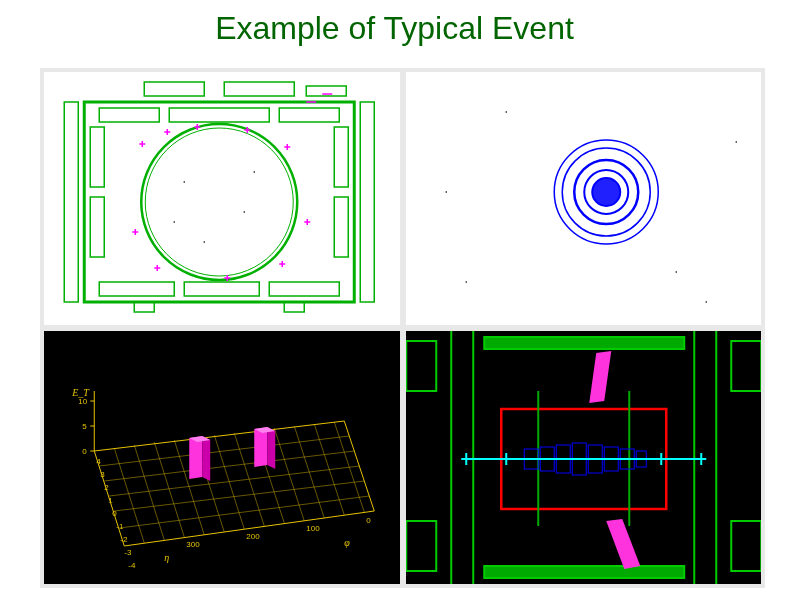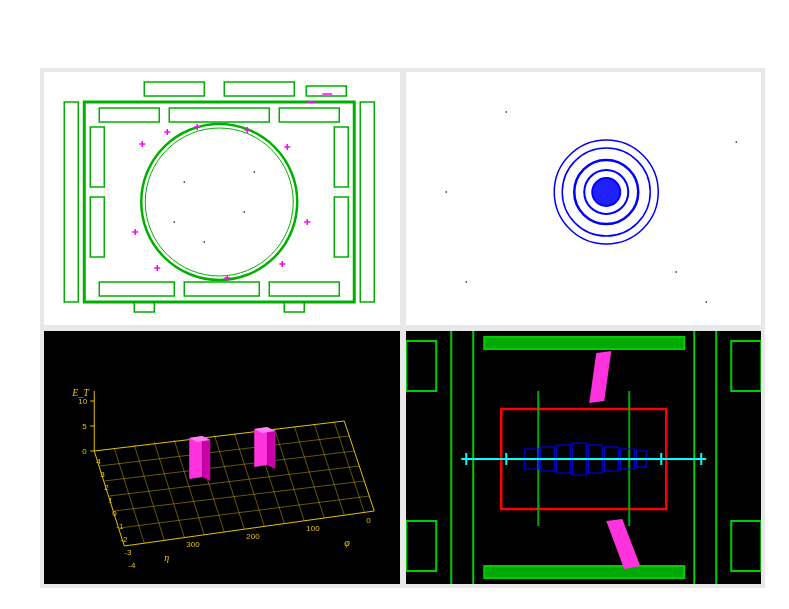--- a/index.html
+++ b/index.html
@@ -54,20 +54,21 @@
   .tick {
     font-family: Arial, sans-serif;
     fill: #e6c200;
     font-size: 8px;
   }
 </style>
 </head>
 <body>
 
 <div class="slide">
+  <div class="title">Example of Typical Event</div>
 
   <div class="grid">
 
     <div class="panel white">
       <svg viewBox="0 0 355 253">
 
         <g stroke="#00b000" fill="none" stroke-width="1.5">
 
           <rect x="40" y="30" width="270" height="200" stroke-width="3"></rect>
 

